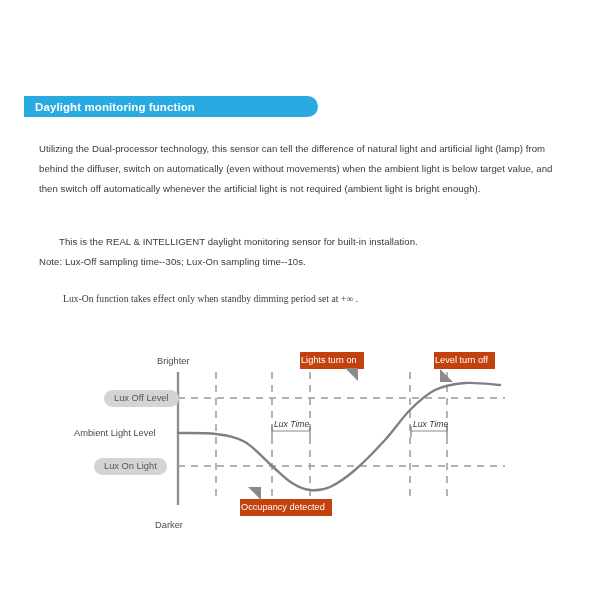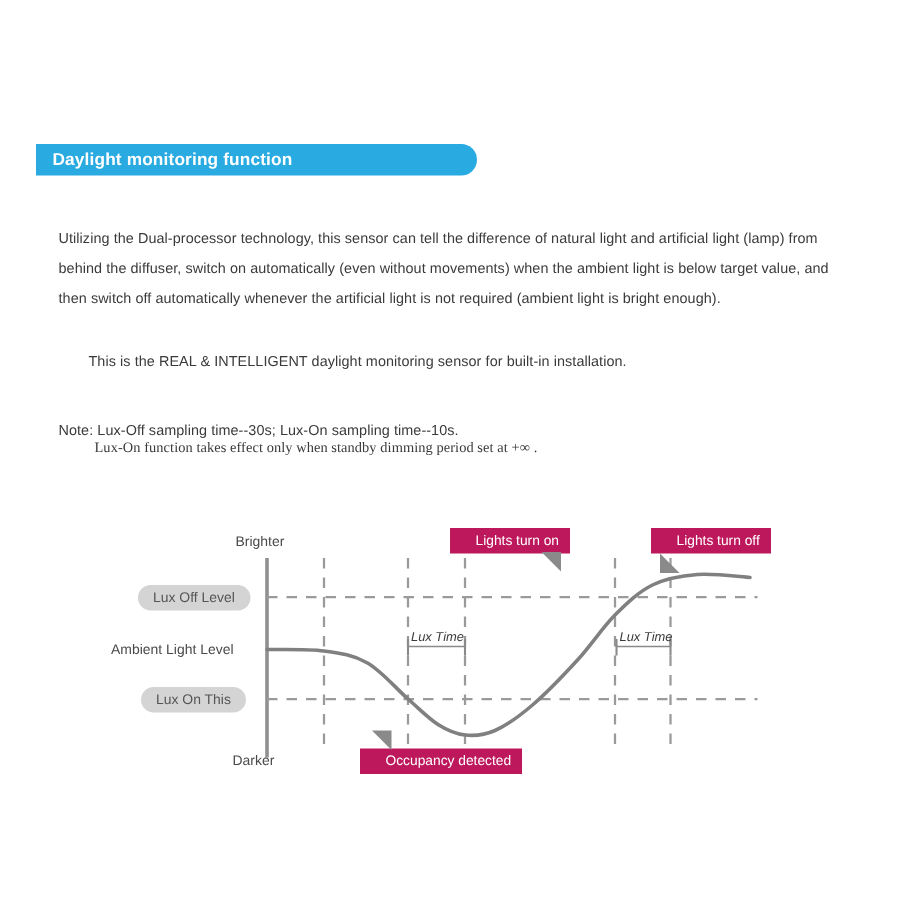--- a/index.html
+++ b/index.html
@@ -36,23 +36,23 @@
 
   
   .para{
     position:absolute;
     left:39px;
     font-size:9.6px;
     line-height:20px;
     color:#3a3a3a;
     letter-spacing:.05px;
   }
-  #p1{ top:140px; width:520px; }
+  #p1{ top:129px; width:520px; }
   #p2{ top:222px; width:520px;margin-left:20px; }
-  #p3{ top:268px; width:520px; }
+  #p3{ top:242px; width:520px; }
   #p4{ top:279px; left:63px; width:500px;font-family:Liberation Serif, serif; }
 
   
   .diagram{
     position:absolute;
     left:0; top:0;
     width:600px; height:520px;
     pointer-events:none;
   }
   .diagram svg{ display:block; }
@@ -67,24 +67,24 @@
     position:absolute;
     background:#d4d4d4;
     color:#555555;
     border-radius:9px;
     font-size:9.3px;
     padding:3px 10px 4px 10px;
     white-space:nowrap;
   }
   .callout{
     position:absolute;
-    background:#be185d;
+    background:#c2410c;
     color:#ffffff;
     font-size:9.2px;
-    padding:3px 7px 4px 17px;
+    padding:3px 7px 4px 1px;
     white-space:nowrap;
   }
   .callout .tail{
     position:absolute;
     width:0;height:0;
     border-style:solid;
   }
   
   .tail-dr{
     bottom:-12px; right:6px;
@@ -157,33 +157,33 @@
       <line x1="310" y1="426" x2="310" y2="437" stroke="#8a8a8a" stroke-width="1.4"></line>
     </g>
     <g id="measure-2">
       <line x1="411" y1="431" x2="447" y2="431" stroke="#8a8a8a" stroke-width="1"></line>
       <line x1="411" y1="426" x2="411" y2="437" stroke="#8a8a8a" stroke-width="1.4"></line>
       <line x1="447" y1="426" x2="447" y2="437" stroke="#8a8a8a" stroke-width="1.4"></line>
     </g>
   </svg>
 
   <div class="dgm-label" style="left:157px; top:356px;">Brighter</div>
-  <div class="dgm-label" style="left:155px; top:502px;">Darker</div>
+  <div class="dgm-label" style="left:155px; top:520px;">Darker</div>
 
-  <div class="pill" style="left:92px; top:390px;text-align:right;">Lux Off Level</div>
+  <div class="pill" style="left:104px; top:390px;text-align:right;">Lux Off Level</div>
   <div class="dgm-label" style="left:74px; top:428px;">Ambient Light Level</div>
-  <div class="pill" style="left:94px; top:458px;">Lux On This</div>
+  <div class="pill" style="left:94px; top:458px;">Lux On Light</div>
 
   <div class="callout" style="left:300px; top:352px;">
     <span>Lights turn on</span>
     <span class="tail tail-dr"></span>
   </div>
 
   <div class="callout" style="left:434px; top:352px;">
-    <span>Lights turn off</span>
+    <span>Level turn off</span>
     <span class="tail tail-dl"></span>
   </div>
 
   <div class="callout" style="left:193px; top:499px;margin-left:47px;">
     <span>Occupancy detected</span>
     <span class="tail tail-ul"></span>
   </div>
 
   <div class="luxtime" style="left:274px; top:419px;">Lux Time</div>
   <div class="luxtime" style="left:413px; top:419px;">Lux Time</div>

